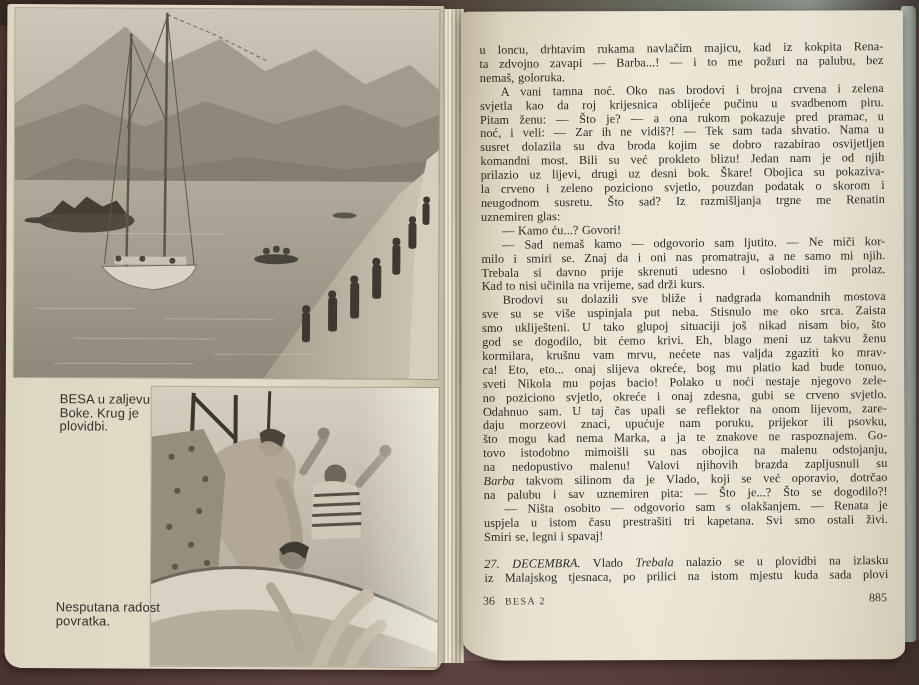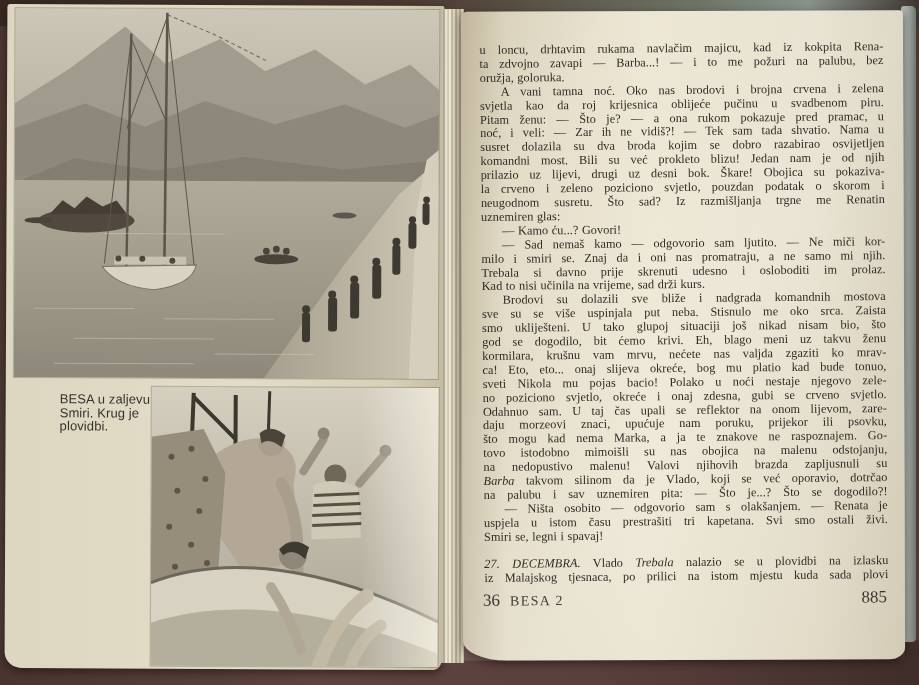--- a/index.html
+++ b/index.html
@@ -43,22 +43,22 @@
       transform:rotate(-.35deg);color:#2e2b25;}
   .tl{font-size:12.3px;line-height:13.9px;text-align:justify;text-align-last:justify;
       letter-spacing:.05px;word-spacing:.4px;}
   .tl.end{text-align-last:left;}
   .tl.in{text-indent:21px;}
   .tl.gap{margin-top:13px;}
   .it{font-style:italic;}
   .footer{position:absolute;left:20px;top:578px;width:404px;display:flex;
       justify-content:space-between;align-items:baseline;color:#3a362f;
       transform:rotate(-.3deg);}
-  .footer .num{font-size:17px;}
-  .footer .bt{font-size:14px;letter-spacing:1.4px;margin-left:10px;color:#45403a;}
+  .footer .num{font-size:12px;}
+  .footer .bt{font-size:10px;letter-spacing:1.4px;margin-left:10px;color:#45403a;}
   
   .glare{position:absolute;left:0;top:0;width:100%;height:100%;pointer-events:none;
       background:linear-gradient(120deg,rgba(120,100,70,.10) 0%,rgba(255,255,255,0) 18%,rgba(255,255,255,.14) 55%,rgba(140,120,90,.08) 100%);}
 </style>
 </head>
 <body>
 
 <div id="stage">
   <div class="bg-top"></div>
   <div class="bg-table"></div>
@@ -154,21 +154,21 @@
           <line x1="150" y1="310" x2="260" y2="310"></line>
             <line x1="40" y1="355" x2="180" y2="355"></line>
           <line x1="200" y1="345" x2="300" y2="345"></line>
             <line x1="90" y1="225" x2="210" y2="225"></line>
         </g>
       </svg>
     </div>
 
     <div class="caption" id="caption-top">
         <div>BESA u zaljevu</div>
-        <div>Smiri. Krug je</div>
+        <div>Boke. Krug je</div>
         <div>plovidbi.</div>
       </div>
 
     <div class="photo" id="photo-bottom">
       <svg viewBox="0 0 287 279" preserveAspectRatio="none">
         <defs>
           <linearGradient id="bg2" x1="0" y1="0" x2="0" y2="1">
             <stop offset="0" stop-color="#d5cfbf"></stop>
               <stop offset=".55" stop-color="#bdb7a7"></stop>
               <stop offset="1" stop-color="#aaa494"></stop>
@@ -230,30 +230,34 @@
         </g>
         <g stroke="#c3baa6" stroke-linecap="round" fill="none">
           <path d="M168,279 Q186,230 216,208" stroke-width="14"></path>
           <path d="M200,279 Q210,250 230,238" stroke-width="12"></path>
           <path d="M120,200 Q140,230 150,262" stroke-width="10" stroke="#b0a794"></path>
         </g>
         <rect x="210" y="0" width="77" height="279" fill="url(#glare2)"></rect>
       </svg>
     </div>
 
+    <div class="caption" id="caption-bottom">
+        <div>Nesputana radost</div>
+        <div>povratka.</div>
+      </div>
   </div>
 
   <div class="gutter"></div>
 
   <div class="page page-right">
     <div class="glare"></div>
     <div class="text-wrap">
         <div class="tl"><span>u loncu, drhtavim rukama navlačim majicu, kad iz kokpita Rena-</span></div>
         <div class="tl"><span>ta zdvojno zavapi — Barba...! — i to me požuri na palubu, bez</span></div>
-        <div class="tl end"><span>oružja, goloruka.</span></div>
+        <div class="tl end"><span>nemaš, goloruka.</span></div>
         <div class="tl in"><span>A vani tamna noć. Oko nas brodovi i brojna crvena i zelena</span></div>
         <div class="tl"><span>svjetla kao da roj krijesnica oblijeće pučinu u svadbenom piru.</span></div>
         <div class="tl"><span>Pitam ženu: — Što je? — a ona rukom pokazuje pred pramac, u</span></div>
         <div class="tl"><span>noć, i veli: — Zar ih ne vidiš?! — Tek sam tada shvatio. Nama u</span></div>
         <div class="tl"><span>susret dolazila su dva broda kojim se dobro razabirao osvijetljen</span></div>
         <div class="tl"><span>komandni most. Bili su već prokleto blizu! Jedan nam je od njih</span></div>
         <div class="tl"><span>prilazio uz lijevi, drugi uz desni bok. Škare! Obojica su pokaziva-</span></div>
         <div class="tl"><span>la crveno i zeleno poziciono svjetlo, pouzdan podatak o skorom i</span></div>
         <div class="tl"><span>neugodnom susretu. Što sad? Iz razmišljanja trgne me Renatin</span></div>
         <div class="tl end"><span>uznemiren glas:</span></div>

